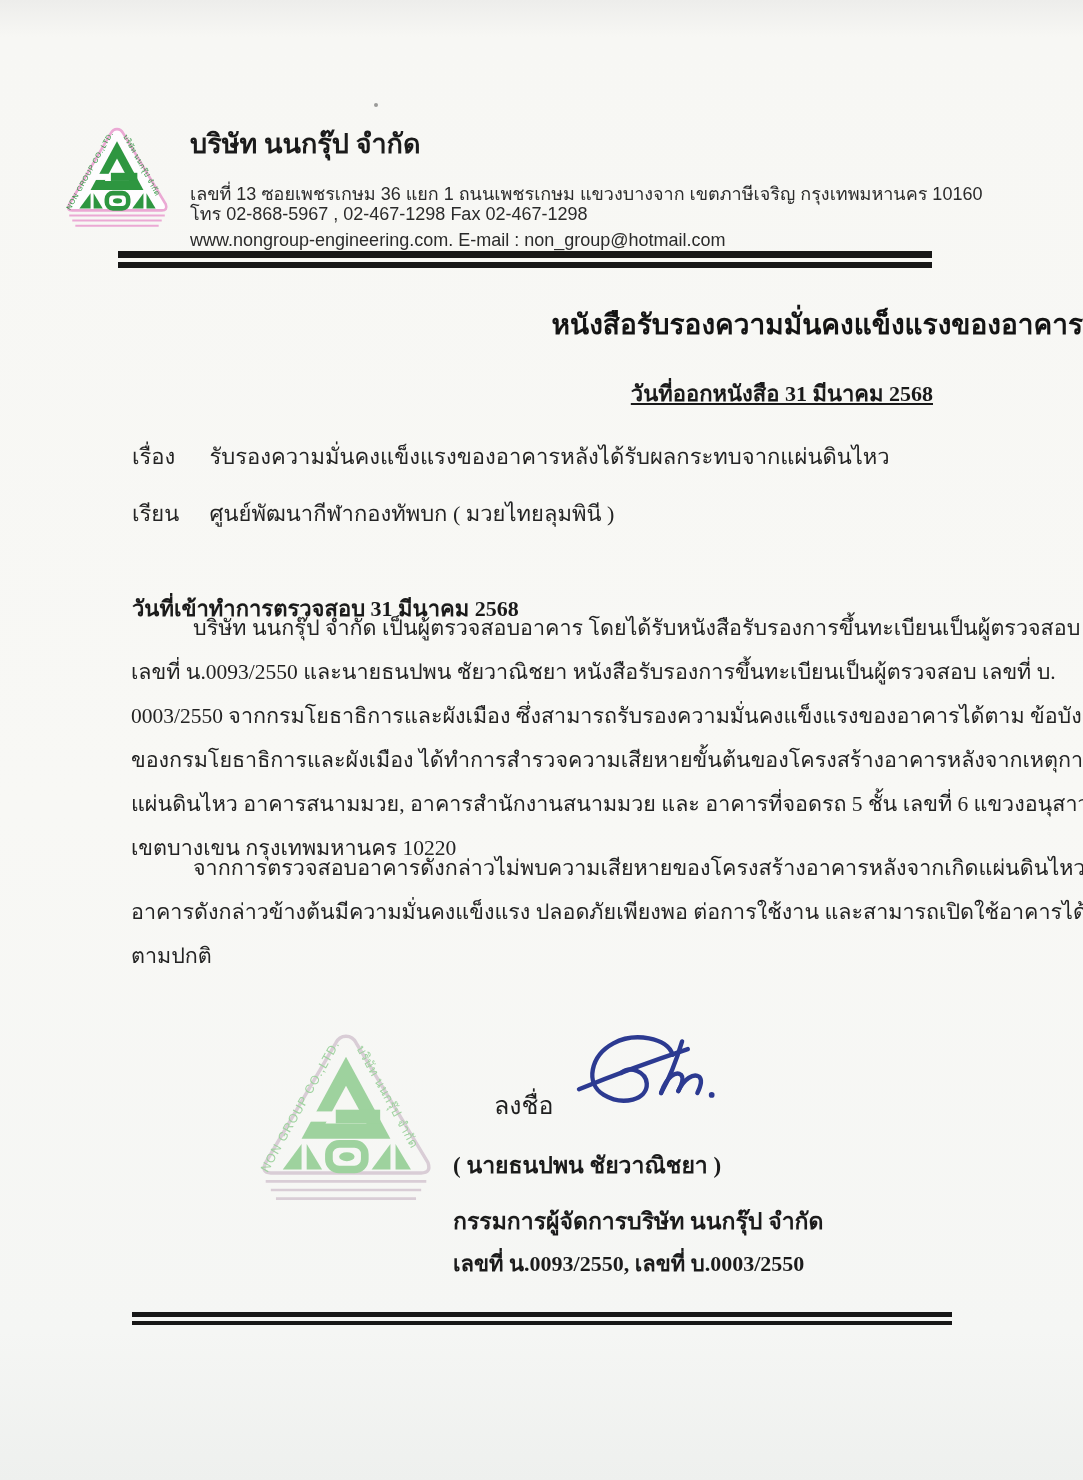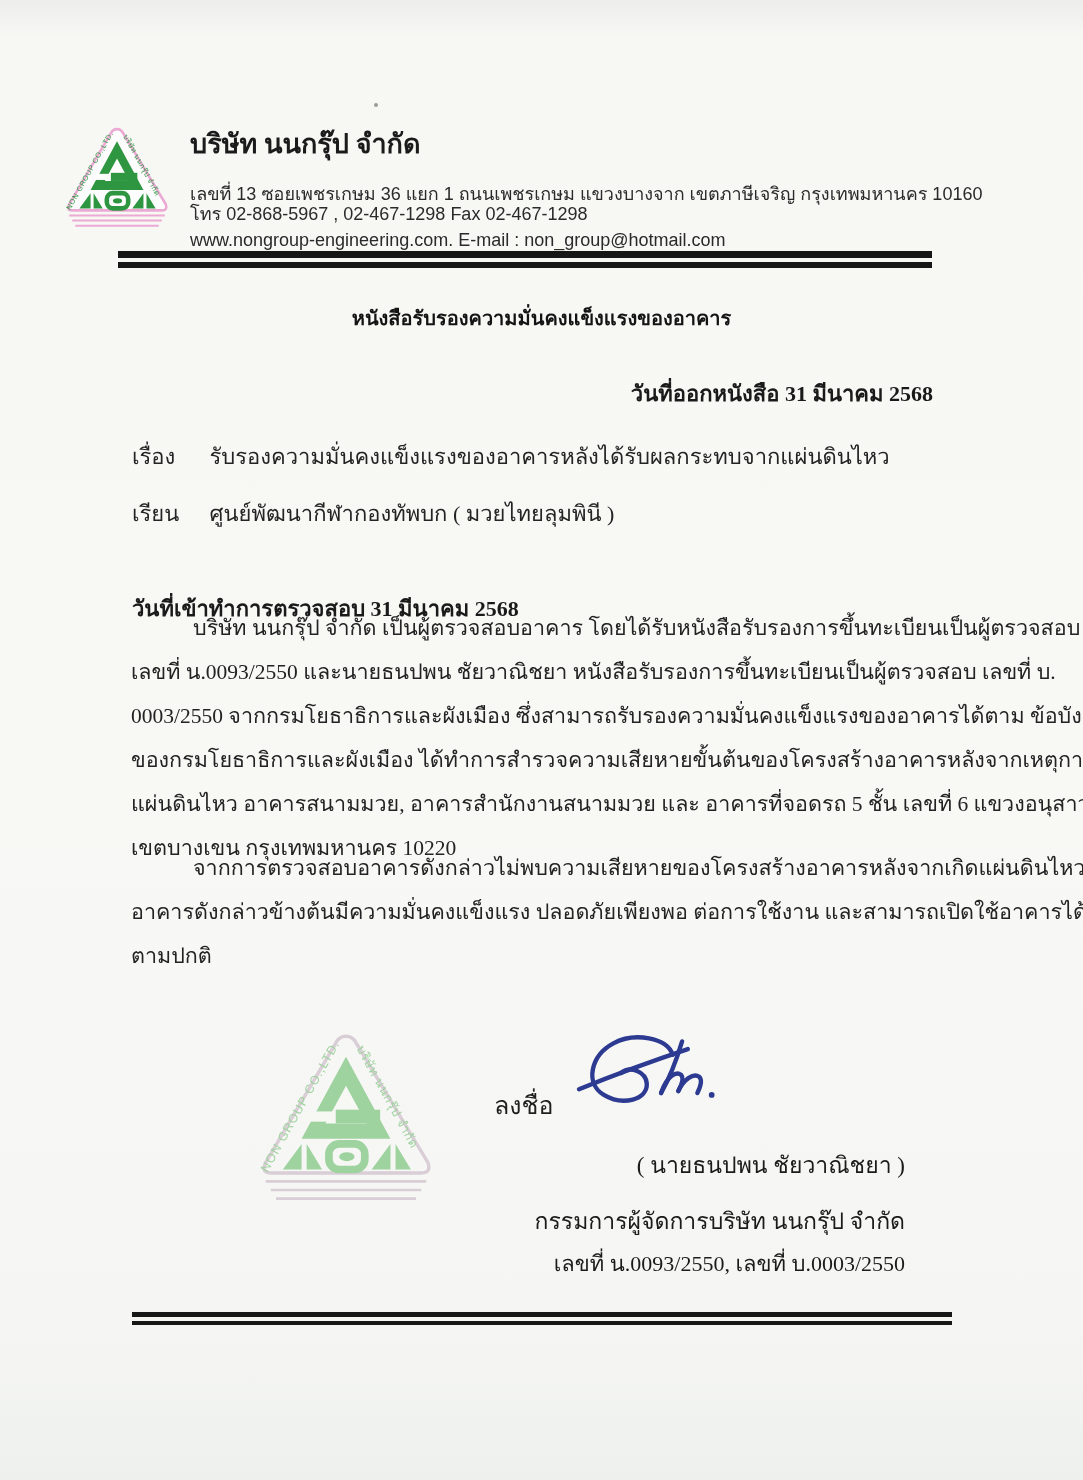--- a/index.html
+++ b/index.html
@@ -28,37 +28,37 @@
   .rule-top{left:118px;top:251px;width:814px;}
   .rule-top .bar1{height:7px;}
   .rule-top .gap{height:4px;}
   .rule-top .bar2{height:6px;}
   .rule-bottom{left:132px;top:1312px;width:820px;}
   .rule-bottom .bar1{height:5px;}
   .rule-bottom .gap{height:4px;}
   .rule-bottom .bar2{height:4px;}
 
   
-  .doc-title{left:0;top:302px;width:100%;text-align:center;font-size:20px;font-weight:700;color:#141414;}
-  .issue-date{right:150px;top:376px;font-size:22px;font-weight:700;color:#1a1a1a;}
+  .doc-title{left:0;top:302px;width:100%;text-align:right;font-size:28px;font-weight:700;color:#141414;}
+  .issue-date{right:150px;top:376px;font-size:22px;font-weight:700;color:#1a1a1a;text-decoration:underline;}
   .subject-row{left:132px;top:439px;font-size:22px;}
   .to-row{left:132px;top:496px;font-size:22px;}
   .row-label{display:inline-block;width:72px;}
   .inspect-date{left:132px;top:551px;font-size:22px;font-weight:700;color:#1a1a1a;margin-top:40px;}
 
   .para{left:131px;width:822px;font-size:21.5px;line-height:44px;color:#232323;}
   .para .ln{white-space:nowrap;}
   .para .indent{padding-left:62px;}
   .para1{top:606px;}
   .para2{top:846px;}
 
   
   .sign-label{left:494px;top:1085px;font-size:25px;color:#1f1f1f;}
   .sig-svg{left:570px;top:1030px;}
-  .signer-line{left:475px;width:430px;text-align:right;font-weight:400;color:#1b1b1b;}
+  .signer-line{left:453px;width:430px;text-align:left;font-weight:700;color:#1b1b1b;}
   .signer-name{top:1147px;font-size:23px;}
   .signer-title{top:1203px;font-size:23px;}
   .signer-numbers{top:1246px;font-size:22px;}
 
   
   .logo{--lg:#2e9640;--lp:#eba9d4;--lfill:#fefdfe;}
   .logo--light{--lg:#9ed29e;--lp:#d9cdd6;--lfill:rgba(255,255,255,0);}
   .logo-header{left:56px;top:110px;}
   .logo-stamp{left:237px;top:1026px;}
 

